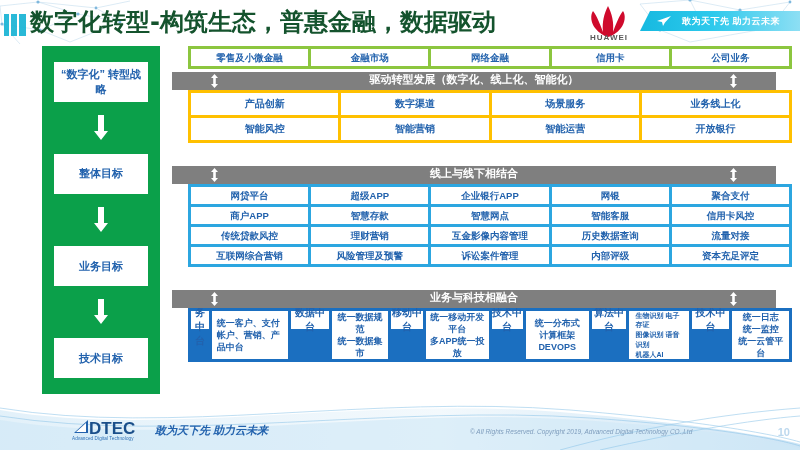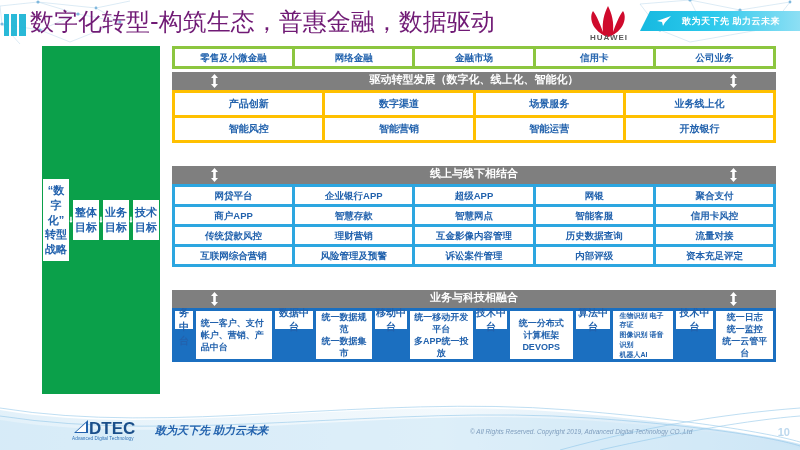--- a/index.html
+++ b/index.html
@@ -23,21 +23,21 @@
     overflow: hidden;
   }
   .header-net { position: absolute; left:0; top:0; width:800px; height:45px; }
   .header-accent {
     position: absolute; left: 4px; top: 14px; width: 22px; height: 22px;
     background: linear-gradient(90deg,#17b3d4 0 5px,#ffffff 5px 7px,#17b3d4 7px 13px,#ffffff 13px 15px,#17b3d4 15px 22px);
     opacity: .92;
   }
   .title {
     position: absolute; left: 30px; top: 6px;
-    font-size: 24px; font-weight: normal; color: #701a75;
+    font-size: 24px; font-weight: bold; color: #14532d;
     letter-spacing: 0px; white-space: nowrap;
     font-family: "DejaVu Sans", "Liberation Sans", sans-serif;
   }
   .hw-logo { position: absolute; left: 584px; top: 2px; width: 48px; height: 40px; }
   .hw-word {
     position: absolute; left: 580px; top: 33px; width: 58px;
     text-align: center; font-size: 8px; font-weight: bold; color: #5a5a5a;
     letter-spacing: 1px;
   }
   .hw-banner {
@@ -52,21 +52,21 @@
     position: absolute; left: 42px; top: 4px;
     font-size: 9px; color: #ffffff; font-weight: bold; letter-spacing: .5px;
     white-space: nowrap;
   }
 
   
   .sidebar {
     position: absolute; left: 42px; top: 46px; width: 118px; height: 348px;
     background: #0ba04a;
     border: 1px solid #0ba04a;
-    display: flex; flex-direction: row; align-items: center;
+    display: flex; flex-direction: column; align-items: center;
     justify-content: space-around; padding: 8px 0;
   }
   .side-box {
     width: 94px; min-height: 40px; background: #ffffff;
     display: flex; align-items: center; justify-content: center;
     text-align: center; color: #2262ad; font-size: 11px; font-weight: bold;
     line-height: 1.35; padding: 4px 2px;
   }
   .side-arrow { width: 16px; height: 26px; }
 
@@ -79,21 +79,21 @@
   .bar {
     width: 100%; height: 18px; background: #7f7f7f;
     color: #ffffff; font-size: 11px; font-weight: bold;
     display: flex; align-items: flex-start; justify-content: center;
     position: relative;
   }
   .bar .dbl { position: absolute; width: 9px; height: 14px; top: 2px; }
   .bar .dbl.l { left: 38px; }
   .bar .dbl.r { right: 38px; }
 
-  .panel { width: 100%; padding: 3px; }
+  .panel { width: 100%; padding: 3px; margin-left: 16px; }
   .panel-green  { background: #8cc63f; }
   .panel-orange { background: #ffc000; }
   .panel-blue   { background: #2ca6e0; }
   .panel-navy   { background: #1b6fc0; }
 
   .row { display: flex; gap: 3px; }
   .row + .row { margin-top: 3px; }
   .cell {
     flex: 1 1 0; background: #ffffff; color: #2262ad;
     font-size: 9.5px; font-weight: bold;
@@ -223,22 +223,22 @@
       <span>技术目标</span>
     </div>
   </div>
 
   <div class="main">
 
     <div class="grp" style="top:0;">
       <div class="panel panel-green">
         <div class="row">
           <div class="cell">零售及小微金融</div>
+          <div class="cell">金融市场</div>
           <div class="cell">网络金融</div>
-          <div class="cell">金融市场</div>
           <div class="cell">信用卡</div>
           <div class="cell">公司业务</div>
         </div>
       </div>
     </div>
 
     <div class="grp" style="top:26px;">
       <div class="bar">
         <svg class="dbl l" viewBox="0 0 9 14">
           <path d="M4.5 0 L8 4 H5.8 V10 H8 L4.5 14 L1 10 H3.2 V4 H1 Z" fill="#ffffff"></path>
@@ -270,22 +270,22 @@
           <path d="M4.5 0 L8 4 H5.8 V10 H8 L4.5 14 L1 10 H3.2 V4 H1 Z" fill="#ffffff"></path>
         </svg>
         <span>线上与线下相结合</span>
         <svg class="dbl r" viewBox="0 0 9 14">
           <path d="M4.5 0 L8 4 H5.8 V10 H8 L4.5 14 L1 10 H3.2 V4 H1 Z" fill="#ffffff"></path>
         </svg>
       </div>
       <div class="panel panel-blue">
         <div class="row">
           <div class="cell">网贷平台</div>
+          <div class="cell">超级APP</div>
           <div class="cell">企业银行APP</div>
-          <div class="cell">超级APP</div>
           <div class="cell">网银</div>
           <div class="cell">聚合支付</div>
         </div>
         <div class="row">
           <div class="cell">商户APP</div>
           <div class="cell">智慧存款</div>
           <div class="cell">智慧网点</div>
           <div class="cell">智能客服</div>
           <div class="cell">信用卡风控</div>
         </div>

